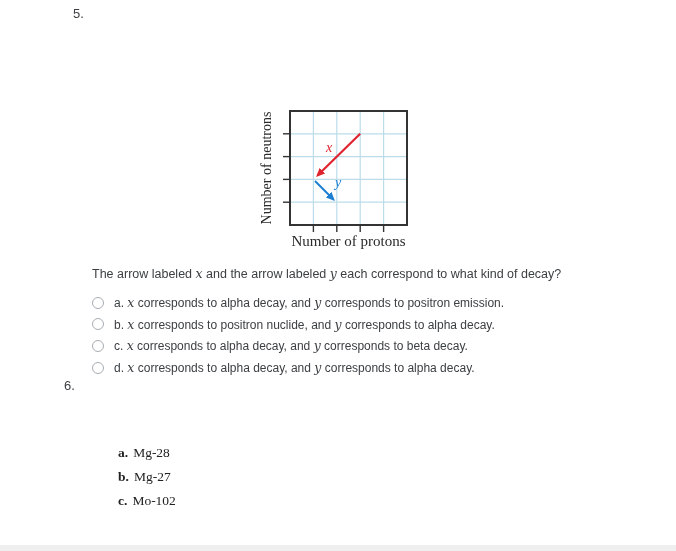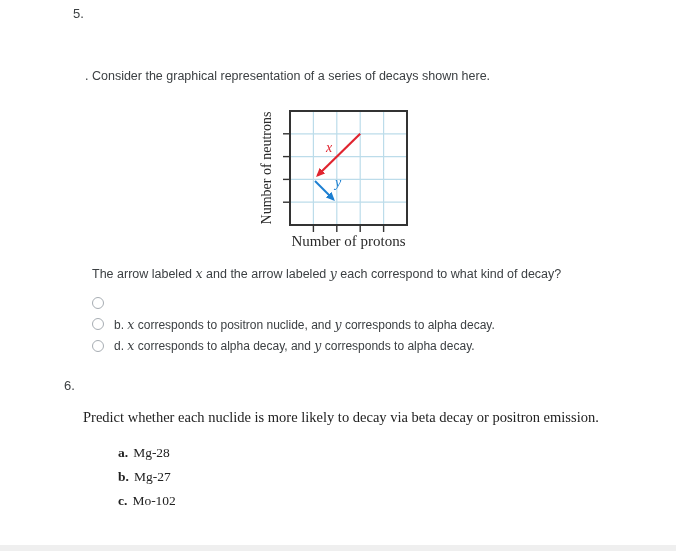--- a/index.html
+++ b/index.html
@@ -35,21 +35,20 @@
   .axis-label{font-size:14px;fill:#2b2b2b;}
   .arrow-label{font-size:14px;font-style:italic;}
 </style>
 </head>
 <body>
 
 <div id="screen">
 
   <div class="abs qnum" style="left:73px;top:6px;">5.</div>
 
-  <div class="abs sans-text" style="left:85px;top:69px;white-space:nowrap;">. Consider the graphical representation of a series of decays shown here.</div>
 
   <svg class="abs" style="left:258px;top:96px;" width="166" height="156" viewBox="0 0 166 156">
     <defs>
       <marker id="ah-red" markerUnits="userSpaceOnUse" markerWidth="9" markerHeight="8" refX="7" refY="4" orient="auto">
         <path d="M0,0 L9,4 L0,8 z" fill="#e0242f"></path>
       </marker>
       <marker id="ah-blue" markerUnits="userSpaceOnUse" markerWidth="9" markerHeight="8" refX="7" refY="4" orient="auto">
         <path d="M0,0 L9,4 L0,8 z" fill="#1d7fd1"></path>
       </marker>
     </defs>
@@ -87,38 +86,42 @@
     <text transform="translate(13,72) rotate(-90)" text-anchor="middle" class="axis-label">Number of neutrons</text>
     <text x="90.5" y="150" text-anchor="middle" class="axis-label" style="font-size:15px;">Number of protons</text>
   </svg>
 
   <div class="abs sans-text" style="left:92px;top:266px;white-space:nowrap;"><span>The arrow labeled </span><i>x</i><span> and the arrow labeled </span><i>y</i><span> each correspond to what kind of decay?</span></div>
 
   <div class="abs options">
 
     <div class="option-row">
       <span class="radio"></span>
+      <span class="opt-text"><span>a. </span><i>x</i><span> corresponds to alpha decay, and </span><i>y</i><span> corresponds to positron emission.</span></span>
     </div>
 
     <div class="option-row">
       <span class="radio"></span>
       <span class="opt-text"><span>b. </span><i>x</i><span> corresponds to positron nuclide, and </span><i>y</i><span> corresponds to alpha decay.</span></span>
     </div>
 
+    <div class="option-row">
+      <span class="radio"></span>
+      <span class="opt-text"><span>c. </span><i>x</i><span> corresponds to alpha decay, and </span><i>y</i><span> corresponds to beta decay.</span></span>
+    </div>
 
     <div class="option-row">
       <span class="radio"></span>
       <span class="opt-text"><span>d. </span><i>x</i><span> corresponds to alpha decay, and </span><i>y</i><span> corresponds to alpha decay.</span></span>
     </div>
 
   </div>
 
   <div class="abs qnum" style="left:64px;top:378px;">6.</div>
 
-  <div class="abs serif-prompt" style="left:83px;top:409px;">Predict whether each nuclide is more likely to decay via beta decay or positron emission.</div>
 
   <div class="nuclide-row" style="top:445px;">
     <b>a.</b><span class="nuc">Mg-28</span>
   </div>
   <div class="nuclide-row" style="top:469px;">
     <b>b.</b><span class="nuc">Mg-27</span>
   </div>
   <div class="nuclide-row" style="top:493px;">
     <b>c.</b><span class="nuc">Mo-102</span>
   </div>

